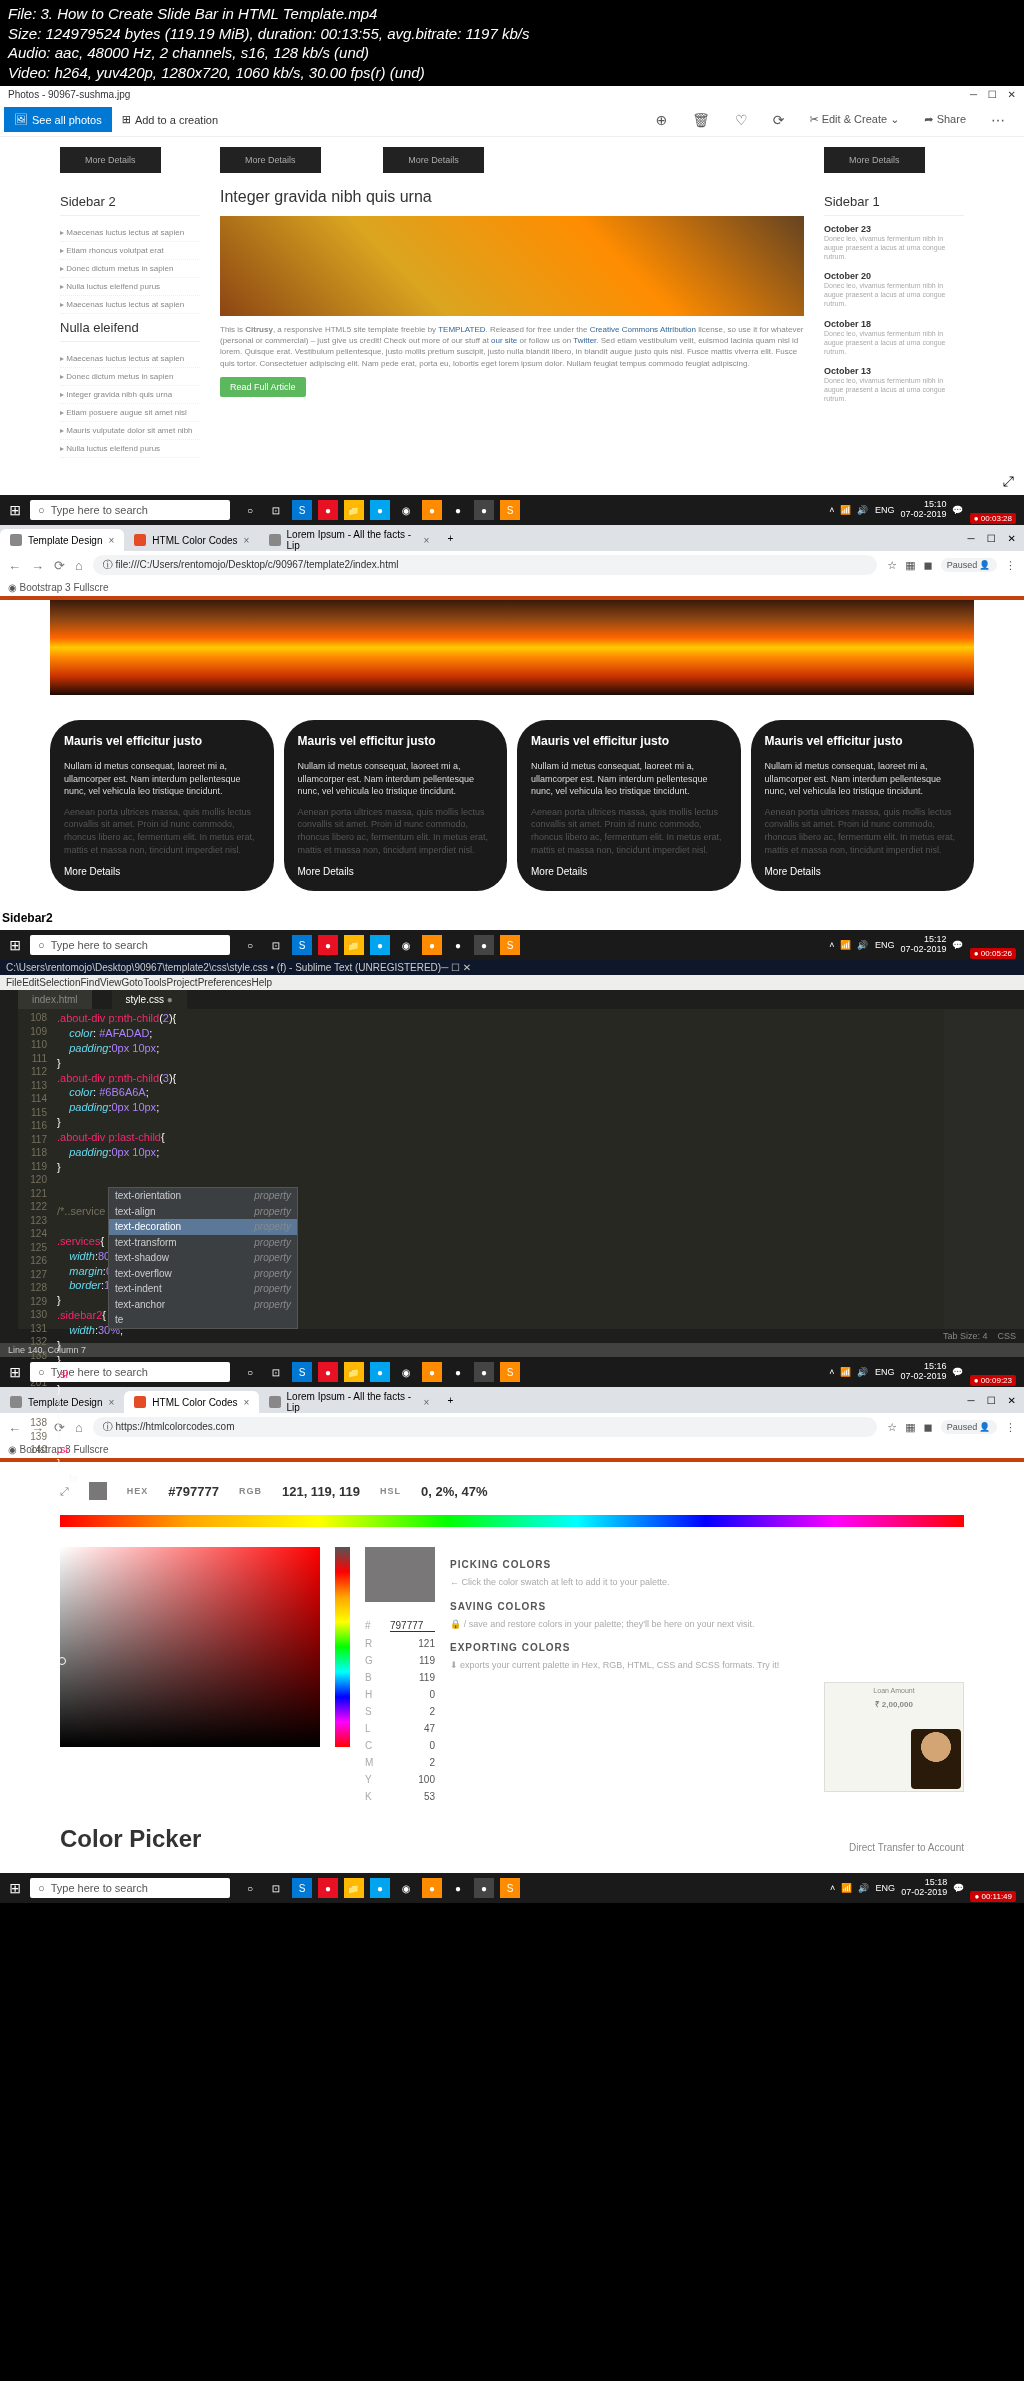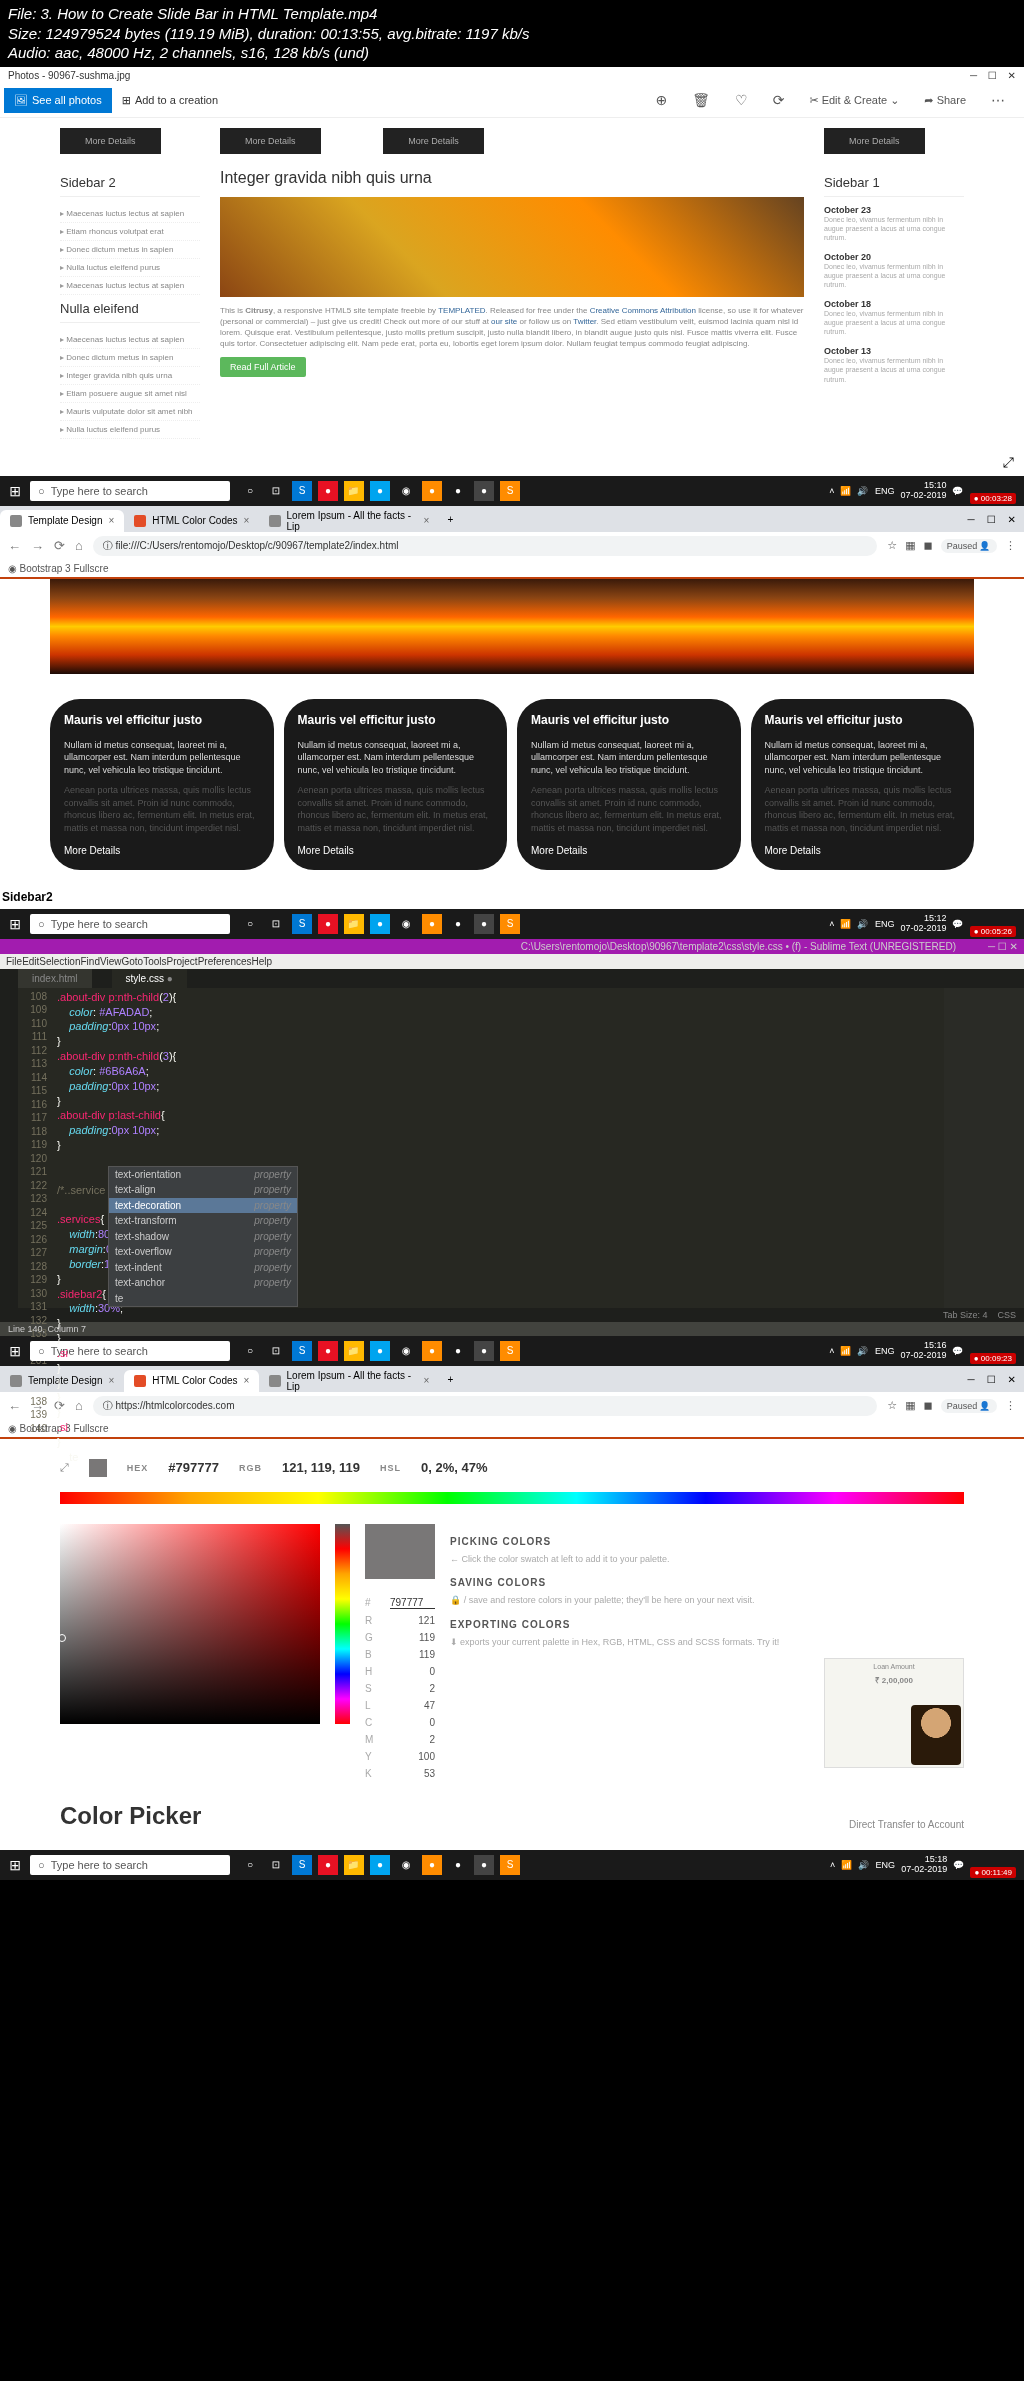--- a/index.html
+++ b/index.html
@@ -52,38 +52,38 @@
 .chrome-tabs { display: flex; background: #dee1e6; padding-top: 4px; height: 26px; font-size: 10px; }
 .chrome-tab { background: #dee1e6; padding: 4px 10px; display: flex; align-items: center; gap: 6px; border-radius: 6px 6px 0 0; max-width: 180px; }
 .chrome-tab.active { background: #fff; }
 .chrome-tab .favicon { width: 12px; height: 12px; background: #888; border-radius: 2px; }
 .chrome-tab .close { color: #666; }
 .chrome-addr { background: #fff; display: flex; align-items: center; padding: 4px 8px; gap: 10px; font-size: 11px; color: #555; }
 .chrome-addr .navbtn { color: #777; font-size: 13px; }
 .url-bar { flex: 1; background: #f1f3f4; padding: 3px 10px; border-radius: 12px; font-size: 10px; color: #333; }
 .chrome-actions { display: flex; gap: 8px; align-items: center; }
 .paused { background: #f1f3f4; padding: 2px 6px; border-radius: 10px; font-size: 9px; }
-.bookmark-bar { background: #fff; padding: 3px 8px; font-size: 10px; color: #555; border-bottom: 2px solid #c2410c; }
+.bookmark-bar { background: #fff; padding: 3px 8px; font-size: 10px; color: #555; border-bottom: 4px solid #c2410c; }
 
 
 .template1 { background: #fff; }
 .banner-img { height: 95px; background: linear-gradient(180deg, #3a1a0a 0%, #8b4513 20%, #ff6600 40%, #ffcc00 50%, #ff8800 60%, #cc3300 80%, #1a0a05 100%); margin: 0 50px; }
 .cards-row { display: flex; gap: 10px; padding: 25px 50px 15px; }
 .card { background: #1a1a1a; color: #fff; padding: 14px; flex: 1; font-size: 10px; border-radius: 30px; }
 .card h4 { font-size: 12px; margin-bottom: 12px; font-weight: bold; }
 .card .p1 { color: #ddd; font-size: 9px; line-height: 1.4; margin-bottom: 8px; }
 .card .p2 { color: #555; font-size: 9px; line-height: 1.4; margin-bottom: 10px; }
 .card .more { color: #fff; font-size: 10px; }
 .sb2-label { padding: 5px 0 5px 2px; font-size: 12px; font-weight: bold; }
 .links-line { padding: 0 2px 5px; font-size: 10px; }
 .links-line a { color: #00e; text-decoration: underline; }
 
 
 .sublime { background: #272822; color: #f8f8f2; font-family: 'Consolas', monospace; font-size: 11px; }
-.sublime-title { background: #a21caf; color: #ccc; font-size: 10px; padding: 2px 6px; display: flex; justify-content: flex-end; gap: 32px; }
+.sublime-title { background: #0f172a; color: #ccc; font-size: 10px; padding: 2px 6px; display: flex; justify-content: flex-start; }
 .sublime-menu { background: #eeeeec; color: #333; font-size: 10px; padding: 2px 6px; display: flex; }
 .sublime-tabs { background: #1e1f1c; display: flex; font-size: 10px; }
 .sublime-tab { padding: 4px 14px; background: #34352f; color: #888; }
 .sublime-tab.active { background: #272822; color: #fff; }
 .sublime-body { display: flex; height: 320px; }
 .sidebar-sublime { width: 18px; background: #1e1f1c; }
 .gutter { width: 35px; background: #272822; color: #75715e; text-align: right; padding: 2px 6px 2px 2px; font-size: 10px; line-height: 1.35; }
 .code { flex: 1; padding: 2px 4px; font-size: 11px; line-height: 1.35; position: relative; }
 .code .sel { color: #f92672; }
 .code .prop { color: #66d9ef; font-style: italic; }
@@ -121,20 +121,21 @@
 .ad-box .person { position: absolute; right: 2px; bottom: 2px; width: 50px; height: 60px; background: radial-gradient(circle at 50% 30%, #d4a574 30%, #2a1a0a 31%); border-radius: 4px; }
 .cp-title { font-size: 24px; font-weight: bold; color: #333; margin-top: 20px; }
 </style>
 </head>
 <body>
 
 <div class="file-info">
   <div>File: 3. How to Create Slide Bar in HTML Template.mp4</div>
   <div>Size: 124979524 bytes (119.19 MiB), duration: 00:13:55, avg.bitrate: 1197 kb/s</div>
   <div>Audio: aac, 48000 Hz, 2 channels, s16, 128 kb/s (und)</div>
+  <div>Video: h264, yuv420p, 1280x720, 1060 kb/s, 30.00 fps(r) (und)</div>
 </div>
 
 <div class="photos-app">
   <div class="photos-title">
     <span>Photos - 90967-sushma.jpg</span>
     <span class="wincontrols">
       <span>─</span>
       <span>☐</span>
       <span>✕</span>
     </span>

